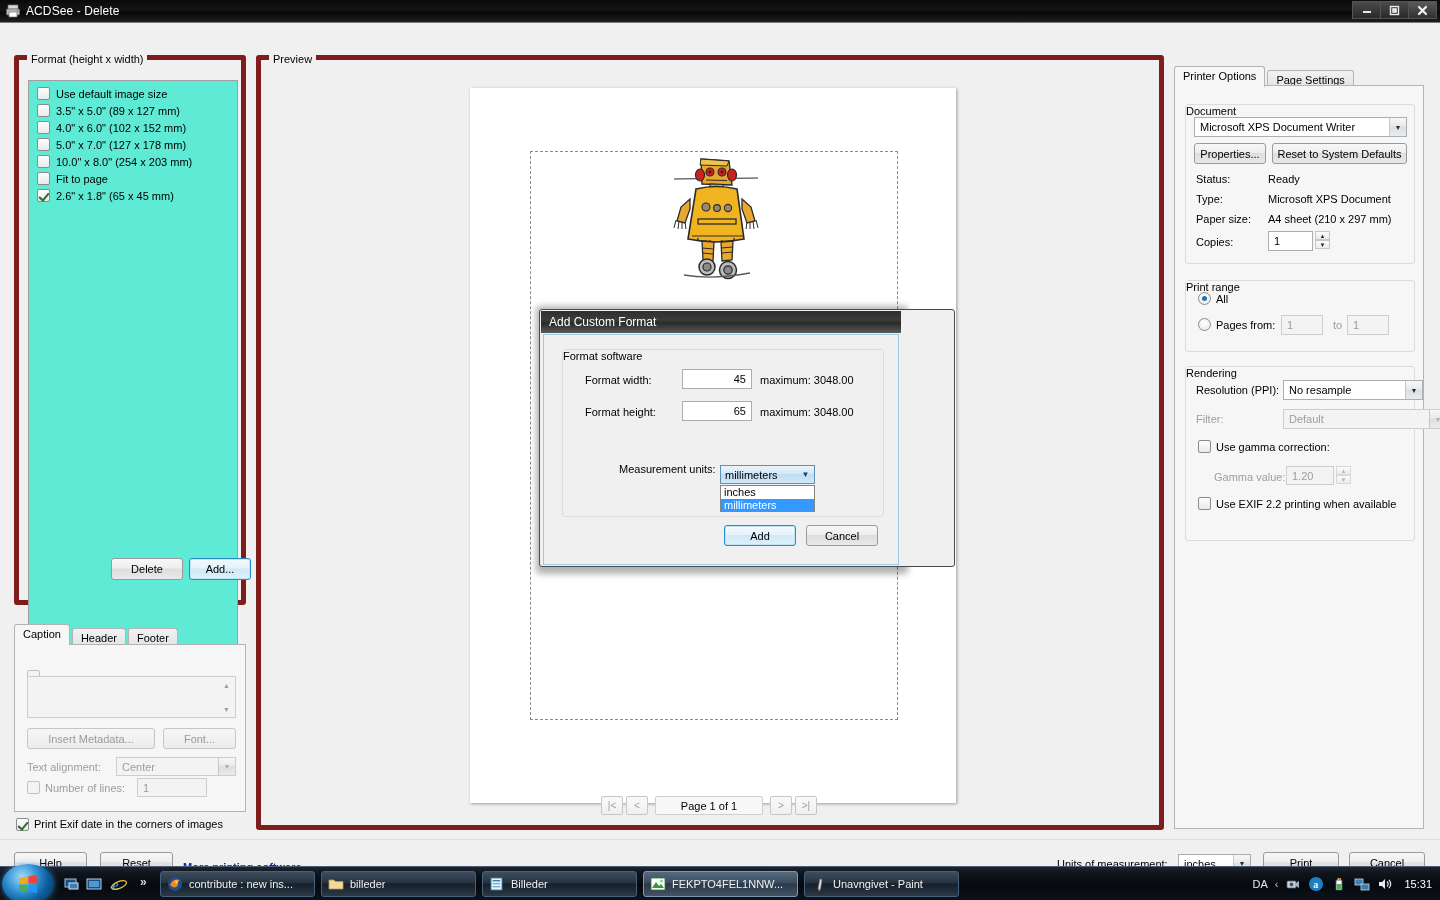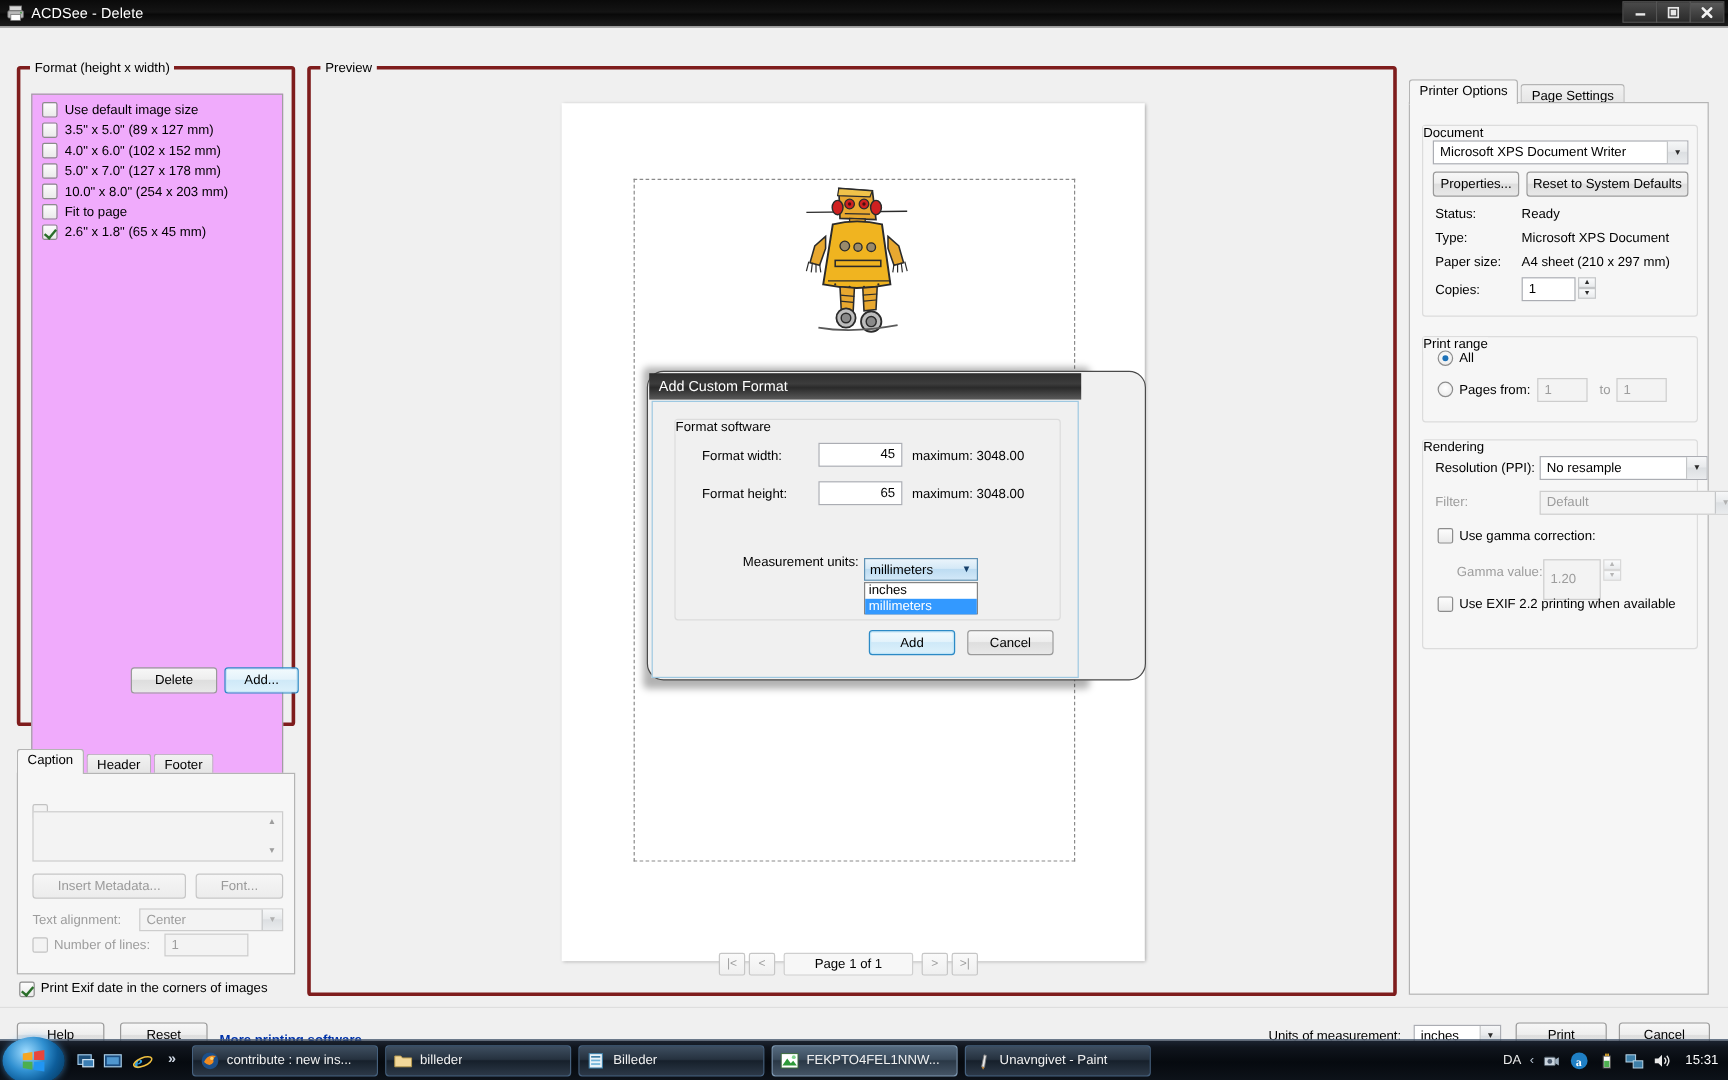--- a/index.html
+++ b/index.html
@@ -47,35 +47,35 @@
   .wincontrols .wb.close { background: linear-gradient(to bottom, #5a5a5a, #303030); }
   .client {
     position: absolute; left: 0; top: 22px; width: 1440px; height: 844px;
     background: #f0f0f0;
     border-top: 1px solid #7b7b7b;
   }
 
   
   .group {
     position: absolute;
-    border: 3px solid #7f1d1d;
+    border: 5px solid #7f1d1d;
     border-radius: 3px;
     background: transparent;
   }
   .group > .glabel {
     position: absolute; top: -7px; left: 8px;
     background: #f0f0f0; padding: 0 4px;
     font-size: 11px; color: #000;
   }
 
   
   #format-group { left: 14px; top: 32px; width: 232px; height: 550px; }
   #format-list {
     position: absolute; left: 9px; top: 20px; width: 210px; height: 584px;
-    background: #f0abfc; border: 1px solid #a0a0a0;
+    background: #5eead4; border: 1px solid #a0a0a0;
     overflow: hidden;
   }
   .fmt-row { display: flex; align-items: center; height: 17px; padding-left: 8px; }
   .fmt-row .lbl { margin-left: 6px; font-size: 11px; color: #000; white-space: nowrap; }
 
   .cb {
     width: 13px; height: 13px; flex: 0 0 auto;
     border: 1px solid #8c8c8c;
     background: linear-gradient(to bottom, #fdfdfd, #eaeaea);
     border-radius: 2px;
@@ -243,21 +243,21 @@
   #dlg-shadow {
     position: absolute; left: 536px; top: 306px; width: 372px; height: 268px;
     background: rgba(0,0,0,0.30);
     filter: blur(3px);
     border-radius: 4px;
   }
   #dialog {
     position: absolute; left: 539px; top: 309px; width: 416px; height: 258px;
     background: #f0f0f0;
     border: 1px solid #4a4a4a;
-    border-radius: 14px;
+    border-radius: 3px;
   }
   #dlg-title {
     position: absolute; left: 1px; top: 1px; width: 360px; height: 22px;
     background: linear-gradient(to bottom, #2e2e2e 0%, #3c3c3c 40%, #2a2a2a 55%, #5a5a5a 100%);
     color: #ffffff; font-size: 12px;
     display: flex; align-items: center; padding-left: 8px;
   }
   #dlg-inner {
     position: absolute; left: 3px; top: 24px; width: 356px; height: 231px;
     background: #f0f0f0; border: 1px solid #9ec9e2;
@@ -584,21 +584,21 @@
             <span class="carrow">▼</span>
           </div>
 
           <div style="position:absolute; left:12px; top:73px; display:flex; align-items:center;">
             <span class="cb"></span>
             <span style="margin-left:5px;">Use gamma correction:</span>
           </div>
 
           <span class="infoline dis-text" style="left:28px; top:104px;">Gamma value:</span>
           <div class="spin disabled" style="left:100px; top:99px;">
-            <div class="sbody" style="width:48px; height:34px;">1.20</div>
+            <div class="sbody" style="width:48px; height:19px;">1.20</div>
             <div class="sarrows">
               <div class="sarrow">▲</div>
               <div class="sarrow">▼</div>
             </div>
           </div>
 
           <div style="position:absolute; left:12px; top:130px; display:flex; align-items:center;">
             <span class="cb"></span>
             <span style="margin-left:5px;">Use EXIF 2.2 printing when available</span>
           </div>

